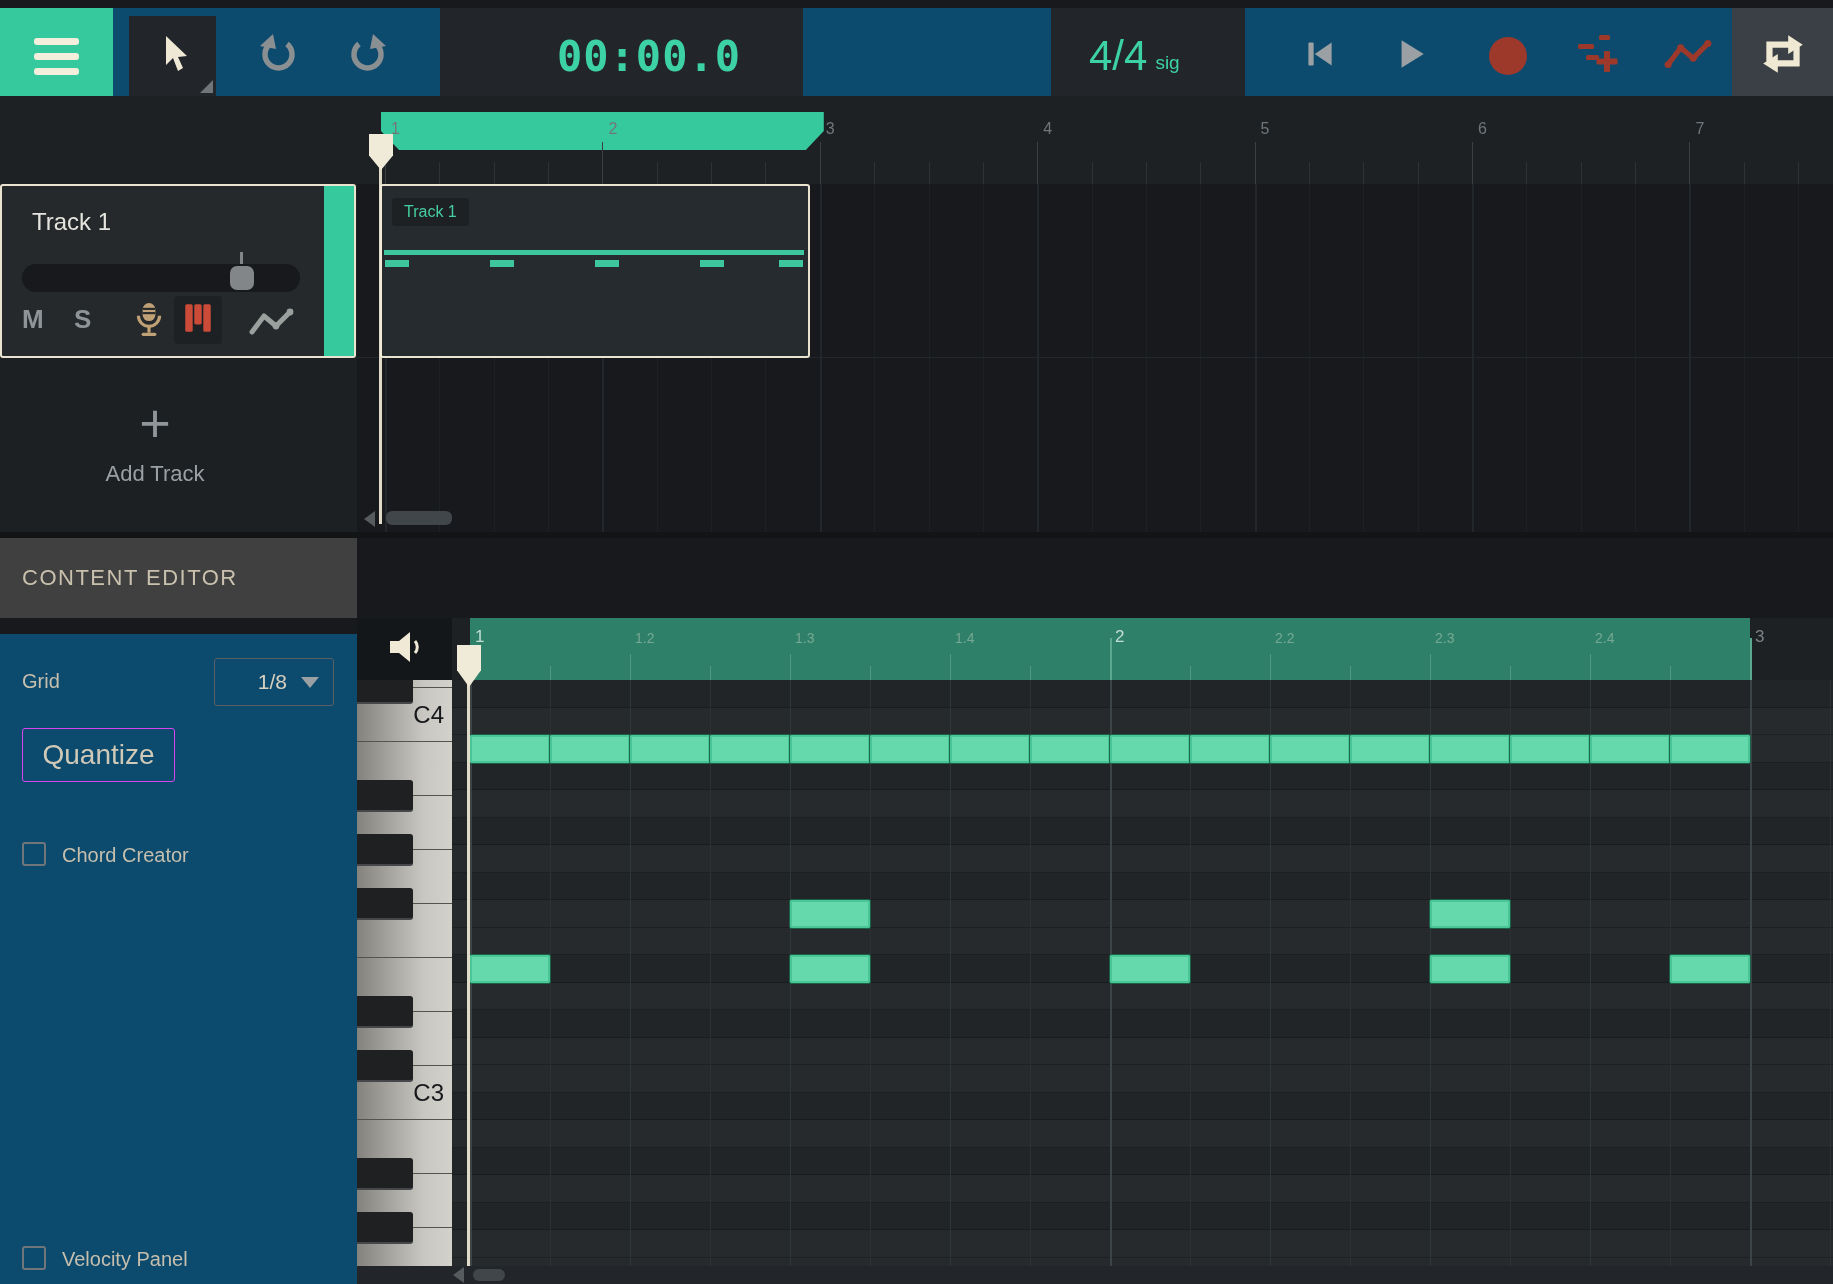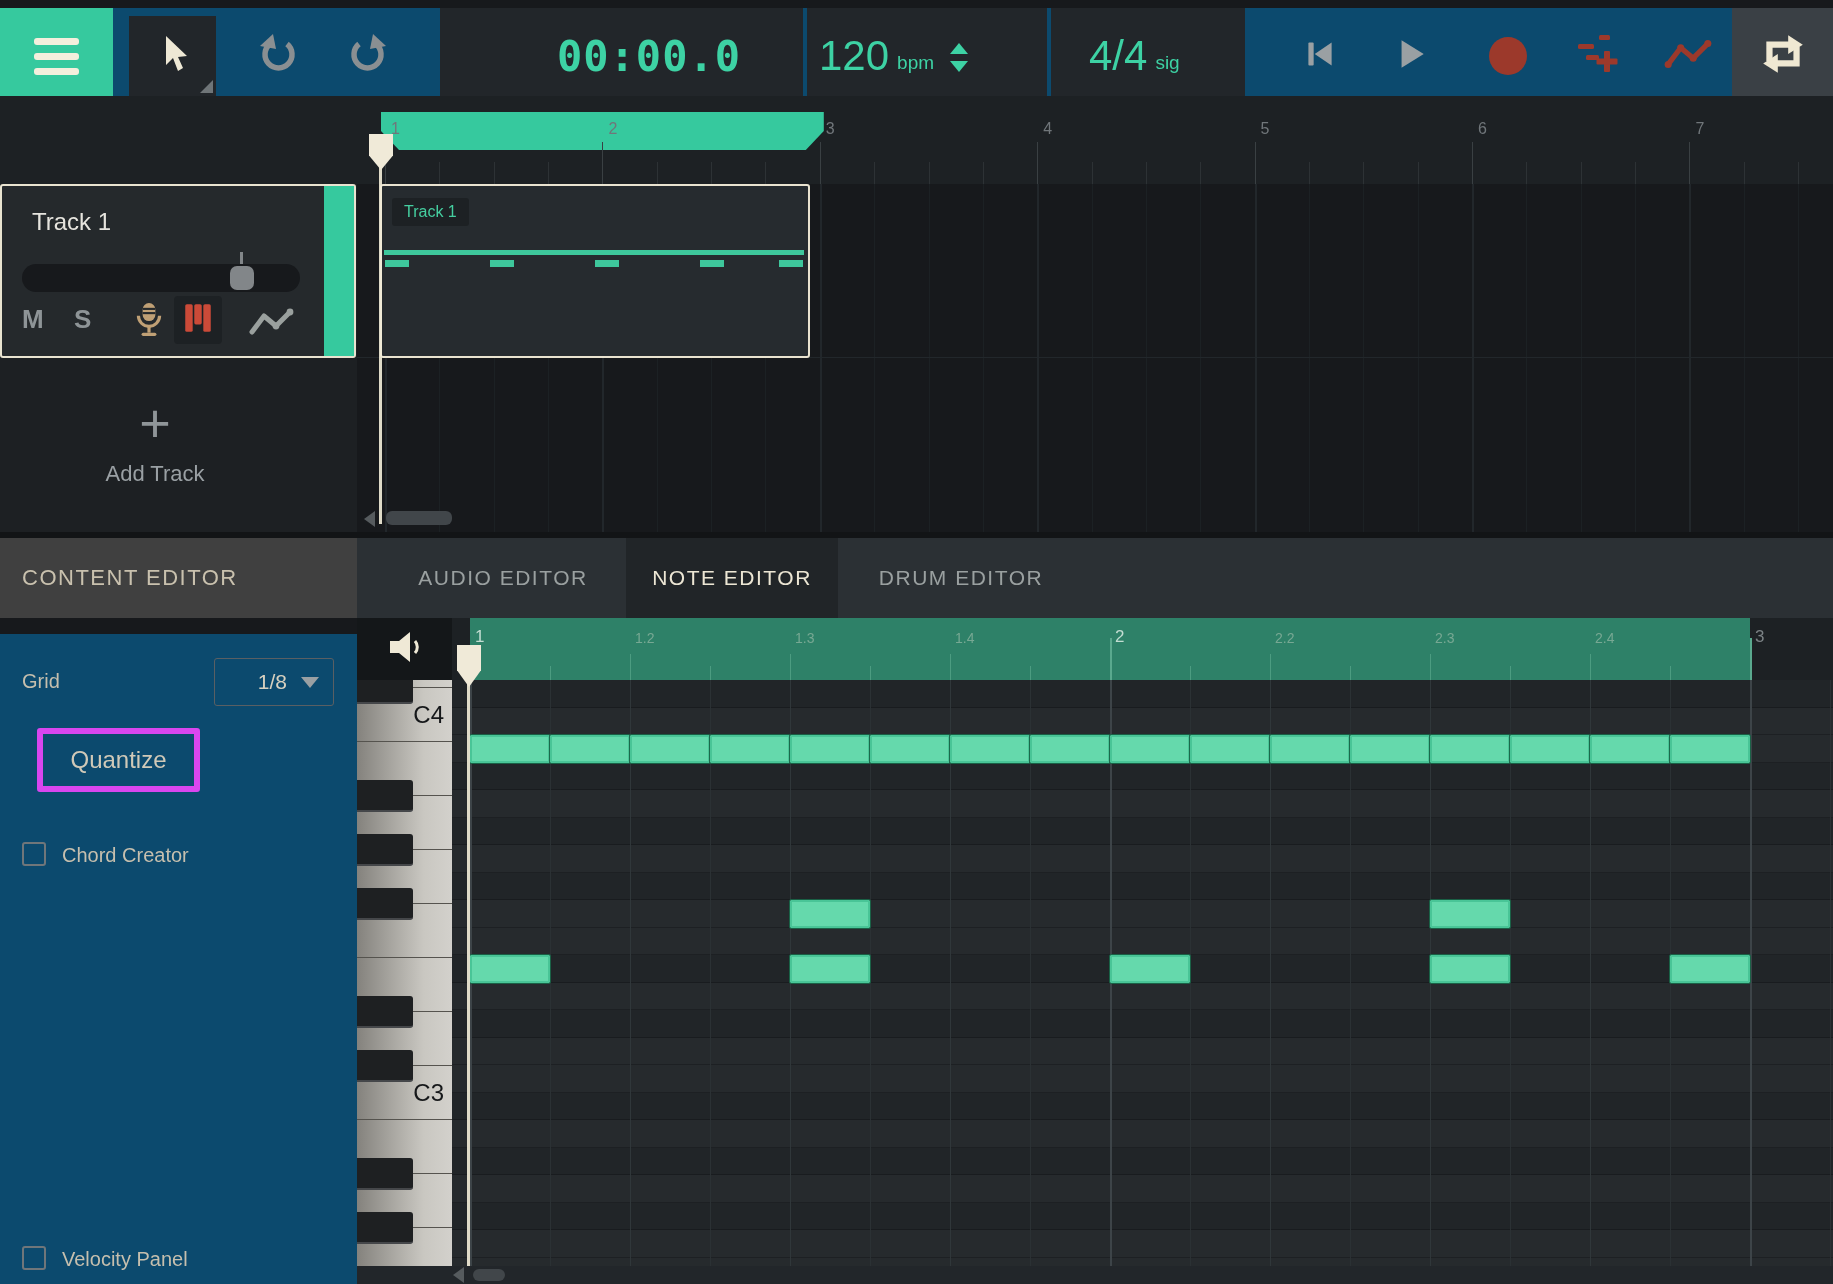--- a/index.html
+++ b/index.html
@@ -61,21 +61,21 @@
   #left-header span{margin-left:22px;font-size:22px;letter-spacing:1.5px;color:#c9c1ae;}
   #tabbar{left:357px;top:538px;width:1476px;height:80px;background:#2b3034;display:flex;}
   .tab{height:80px;display:flex;align-items:center;justify-content:center;font-size:21px;letter-spacing:1.5px;color:#9aa0a0;cursor:pointer;}
   .tab.active{background:#212528;color:#ece6d4;}
   
   #ce-body{left:0;top:634px;width:357px;height:666px;background:#0c4a6e;}
   .ce-label{position:absolute;font-size:20px;color:#c6bfae;}
   #grid-dd{position:absolute;left:214px;top:24px;width:120px;height:48px;border:1px solid #5a5f63;border-radius:3px;display:flex;align-items:center;justify-content:flex-end;padding-right:14px;box-sizing:border-box;cursor:pointer;}
   #grid-dd .val{font-size:21px;color:#d8d1c0;margin-right:14px;}
   .caret-down{width:0;height:0;border-left:9px solid transparent;border-right:9px solid transparent;border-top:11px solid #9aa0a3;}
-  #quantize-btn{position:absolute;left:22px;top:94px;width:151px;height:52px;border:6px solid #d946ef;border-radius:3px;display:flex;align-items:center;justify-content:center;font-size:24px;color:#d0c9b8;cursor:pointer;margin-left:15px;}
+  #quantize-btn{position:absolute;left:22px;top:94px;width:151px;height:52px;border:1px solid #d946ef;border-radius:3px;display:flex;align-items:center;justify-content:center;font-size:28px;color:#d0c9b8;cursor:pointer;}
   .checkbox{position:absolute;left:22px;width:24px;height:24px;border:2px solid #70767a;border-radius:3px;box-sizing:border-box;cursor:pointer;}
   
   #roll-ruler{left:357px;top:618px;width:1476px;height:62px;background:#1d2124;overflow:hidden;}
   #speaker-box{position:absolute;left:0;top:0;width:95px;height:62px;background:#141719;display:flex;align-items:center;justify-content:center;}
   #roll-loop-band{position:absolute;top:0;height:62px;background:#2e8168;}
   .rr-label{position:absolute;top:12px;font-size:14px;color:#77a893;}
   .rr-label.major{font-size:17px;color:#c3ddd2;top:9px;}
   .rr-label.outside{color:#7c8386;}
   .rt-8{position:absolute;width:1px;top:48px;height:14px;background:#4c9c81;}
   .rt-b{position:absolute;width:1px;top:36px;height:26px;background:#4c9c81;}
@@ -132,28 +132,20 @@
             <path d="M14 11 A13.5 13.5 0 1 0 31 11" fill="none" stroke="#8a8f92" stroke-width="5.5"></path>
             <polygon points="17,1 20,16 4,13" fill="#8a8f92"></polygon>
           </svg>
       </span>
     </div>
 
     <div class="abs tb-dark" id="time-display">
       <span>00:00.0</span>
     </div>
 
-    <div class="abs tb-dark" id="bpm-panel">
-      <span class="big-num">120</span>
-      <span class="small-unit">bpm</span>
-      <span class="spin">
-        <span class="tri-up"></span>
-        <span class="tri-down"></span>
-      </span>
-    </div>
 
     <div class="abs tb-dark" id="sig-panel">
       <span class="big-num">4/4</span>
       <span class="small-unit">sig</span>
     </div>
 
     <div class="abs icon-btn" style="left:1298px;top:28px;width:44px;height:40px;">
       <span>
         <svg width="38" height="38" viewBox="0 0 36 36">
             <rect x="7" y="7" width="5" height="22" rx="1" fill="#9aa0a3"></rect>
@@ -338,25 +330,20 @@
 
   <div class="abs" style="left:360px;top:509px;width:1473px;height:20px;">
     <span class="tri-left" style="position:absolute;left:4px;top:2px;"></span>
     <div class="sb-thumb" style="left:26px;top:2px;width:66px;height:14px;"></div>
   </div>
 
   <div class="abs" id="h-divider"></div>
 
   <div class="abs" id="left-header">
     <span>CONTENT EDITOR</span>
-  </div>
-  <div class="abs" id="tabbar">
-    <div class="tab" style="width:222px;margin-left:35px;">AUDIO EDITOR</div>
-    <div class="tab active" style="width:212px;margin-left:12px;">NOTE EDITOR</div>
-    <div class="tab" style="width:210px;margin-left:18px;">DRUM EDITOR</div>
   </div>
 
   <div class="abs" id="ce-body">
     <div class="ce-label" style="left:22px;top:36px;">Grid</div>
     <div id="grid-dd">
       <span class="val">1/8</span>
       <span class="caret-down"></span>
     </div>
     <div id="quantize-btn">Quantize</div>
     <div class="checkbox" style="top:208px;"></div>

